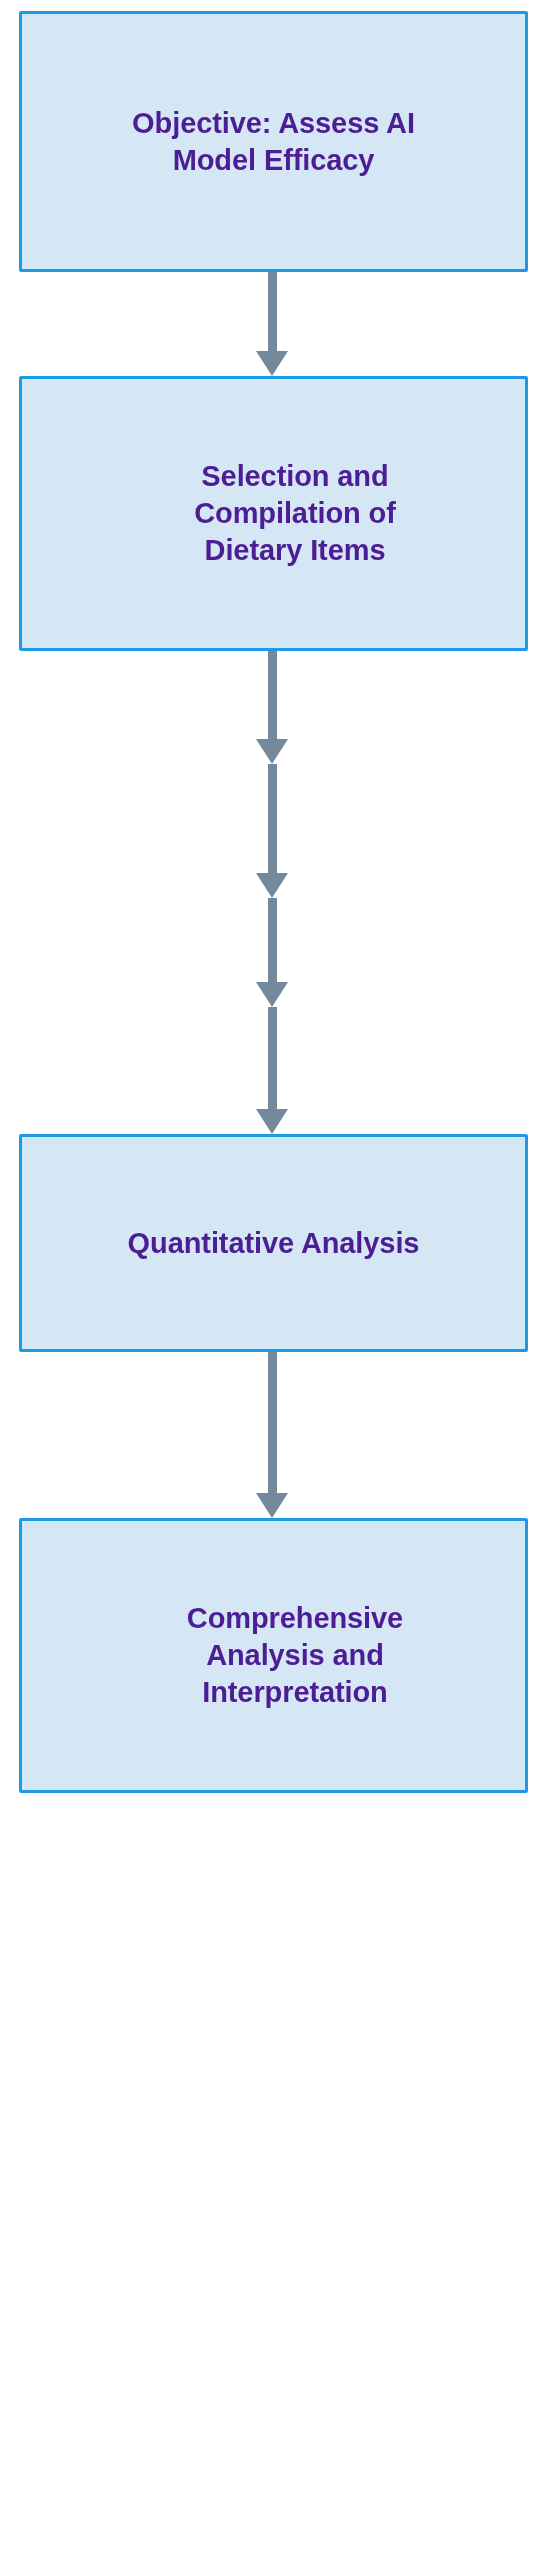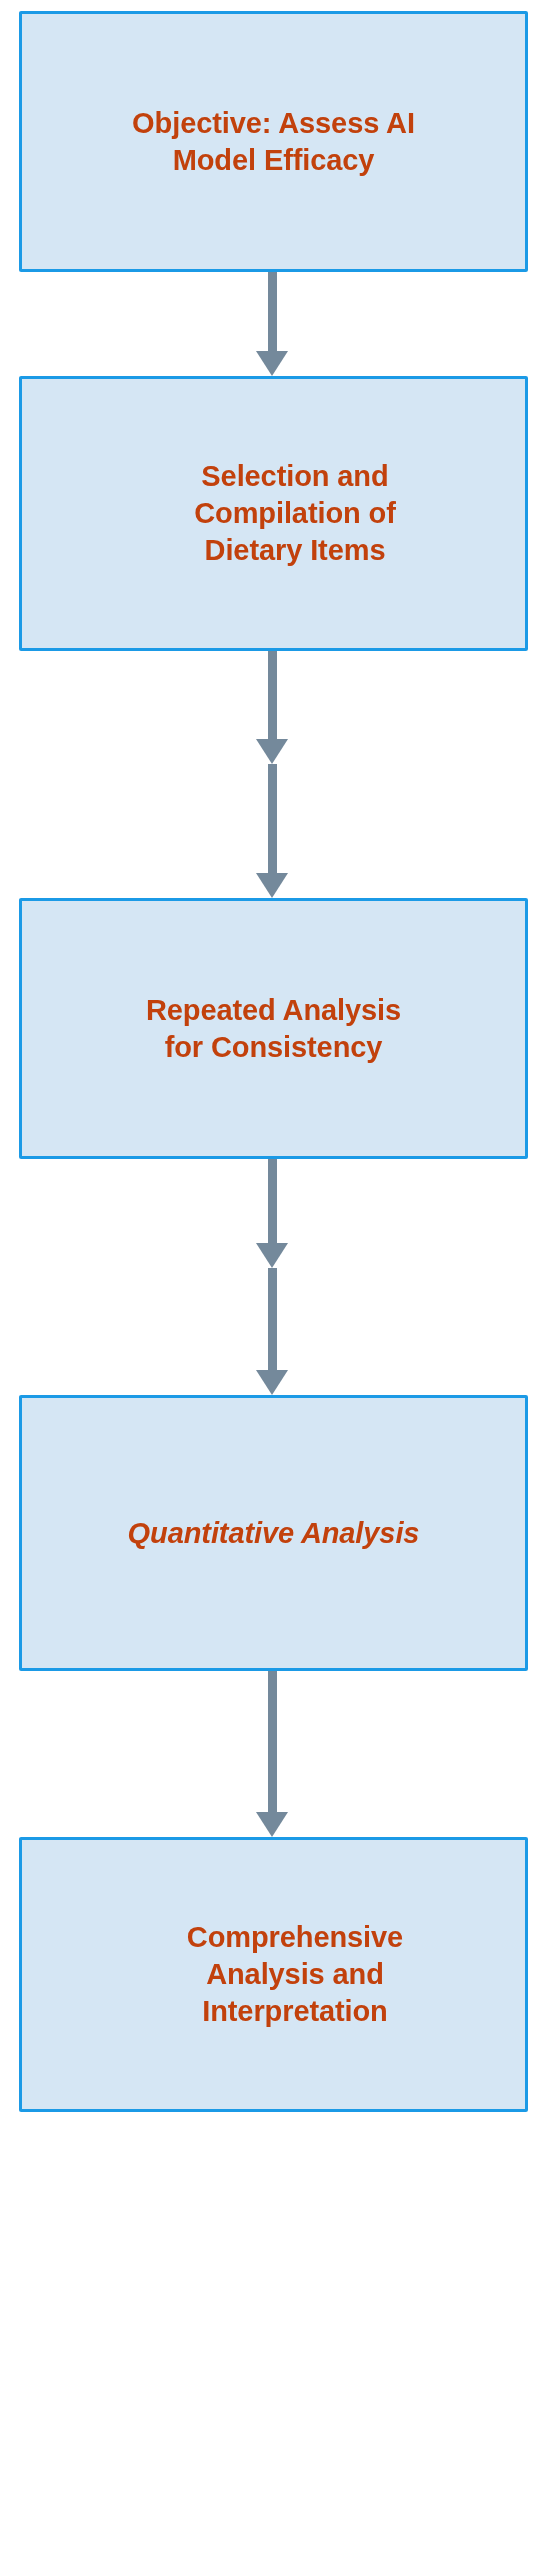--- a/index.html
+++ b/index.html
@@ -35,34 +35,34 @@
     border-radius: 2.1px;
     display: flex;
     align-items: center;
     justify-content: center;
     text-align: center;
     flex: 0 0 auto;
   }
 
   .node-label {
     display: block;
-    color: #c2410c;
+    color: #4c1d95;
     font-size: 29px;
     font-weight: 700;
     line-height: 1.28;
     letter-spacing: -0.1px;
     padding: 0 18.3px;
     white-space: pre-line;
     font-family: "Liberation Sans", "DejaVu Sans", sans-serif;
   }
 
   
   .node.h2 { height: 261px; }
   .node.h3 { height: 275px; padding-left: 43px; }
-  .node.h1 { height: 276px; font-style: italic; }
+  .node.h1 { height: 218px; }
 
   .connector {
     position: relative;
     width: 509px;
     display: flex;
     align-items: center;
     justify-content: center;
     flex: 0 0 auto;
   }
   .connector.c1 { height: 104px; }
@@ -129,24 +129,20 @@
   </div>
 
 
   <div class="connector c3">
     <div class="arrow">
       <div class="arrow-shaft"></div>
       <div class="arrow-head"></div>
     </div>
   </div>
 
-  <div class="node h2">
-    <span class="node-label">Repeated Analysis
-for Consistency</span>
-  </div>
 
   <div class="connector c4">
     <div class="arrow">
       <div class="arrow-shaft"></div>
       <div class="arrow-head"></div>
     </div>
   </div>
 
 
   <div class="connector c5">

